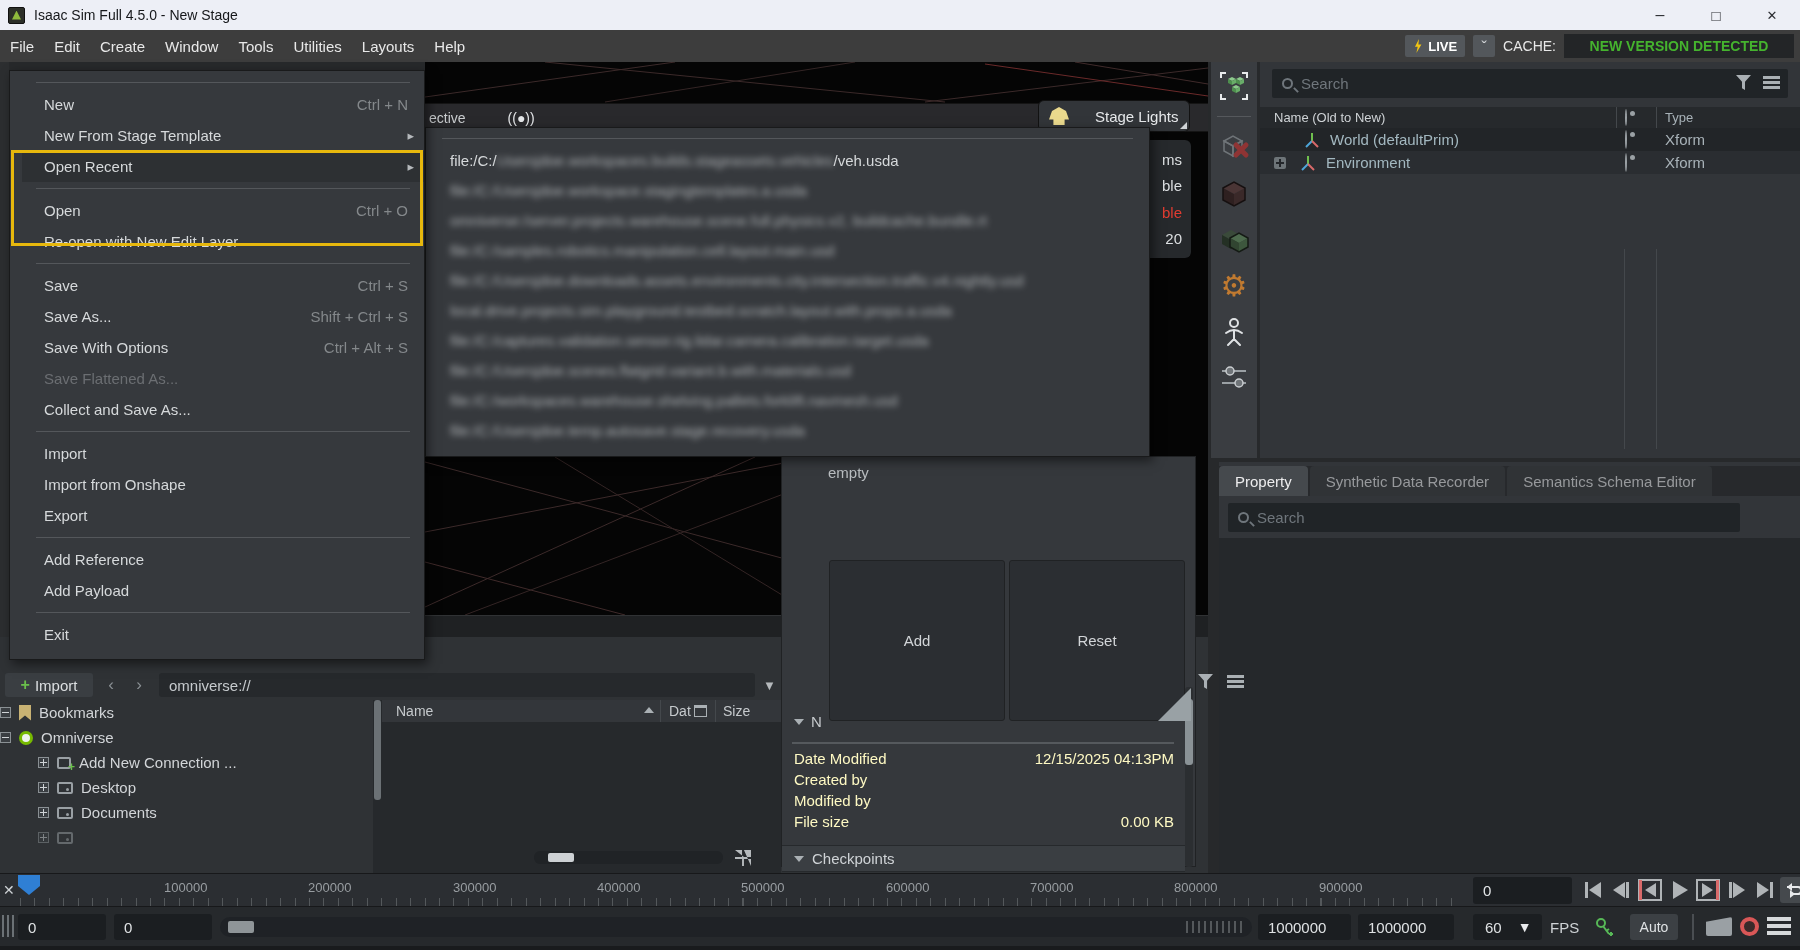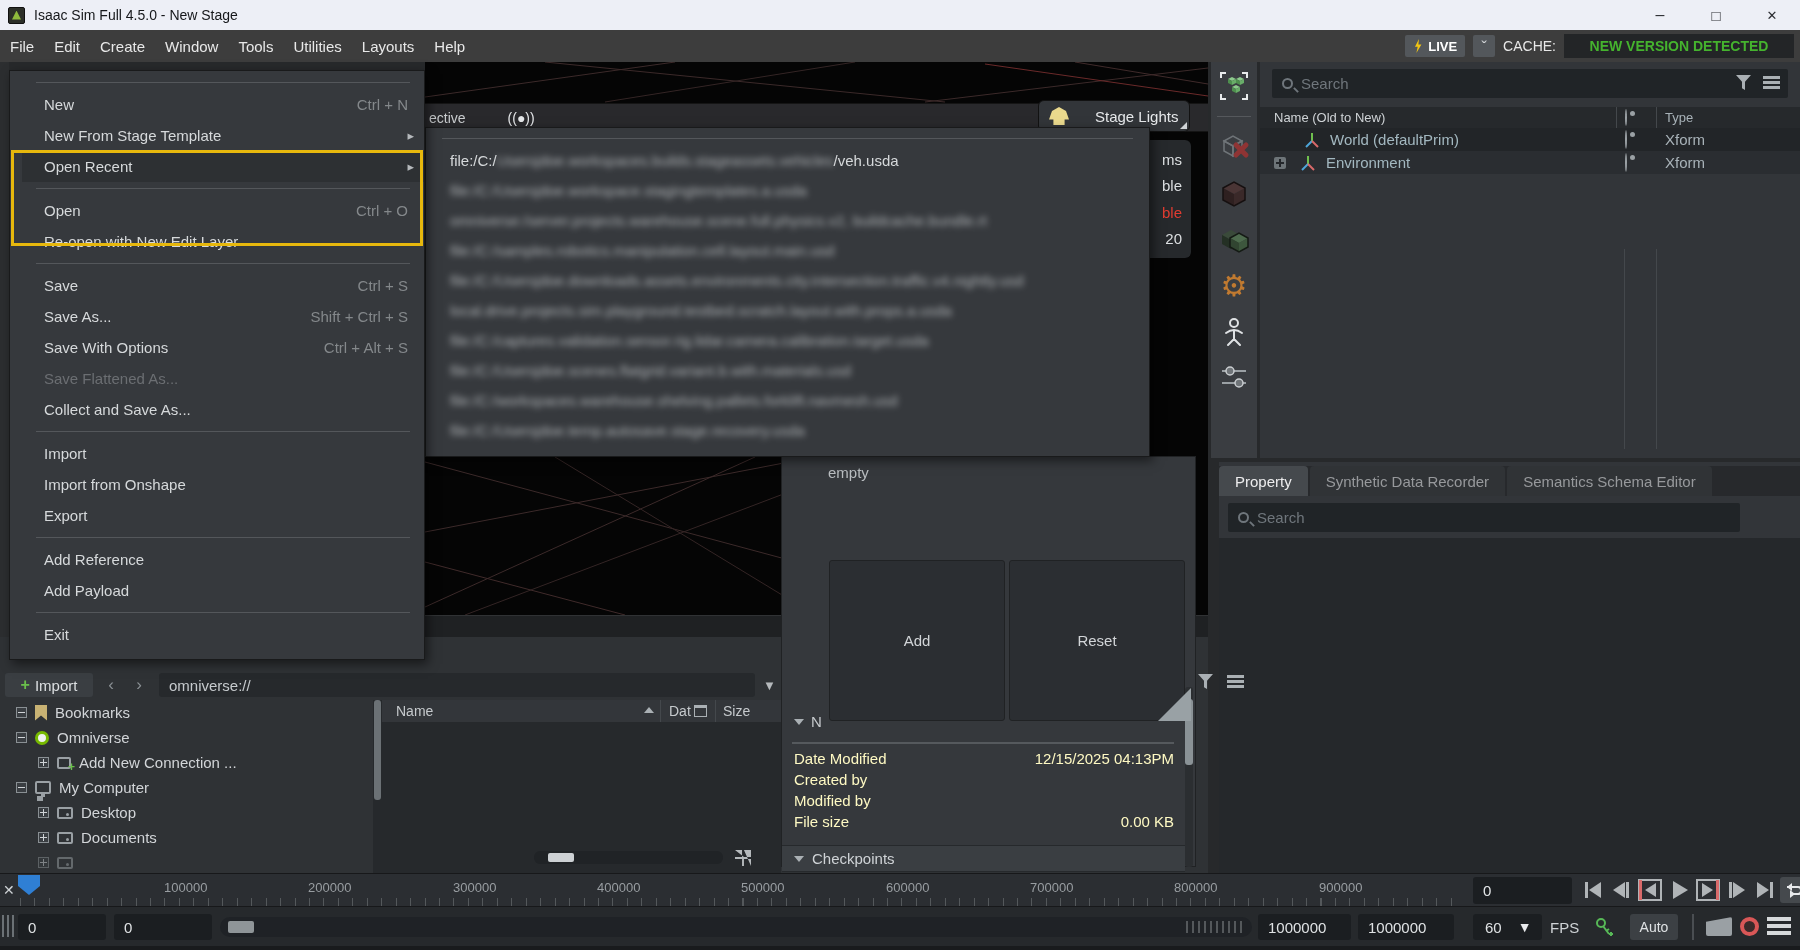--- a/index.html
+++ b/index.html
@@ -88,21 +88,21 @@
   .dd-arrow { margin-left:8px; color:#b5b9bc; font-size:13px; }
   .dd-arrow::after { content:"▼"; }
   .bkmk { margin-left:20px; width:14px; height:18px; border:2px solid #cfd3d6; border-bottom:none; position:relative; }
   .bkmk::after { content:""; position:absolute; left:-2px; bottom:-7px; border-left:7px solid #cfd3d6; border-right:7px solid #cfd3d6; border-bottom:6px solid transparent; }
   .cb-tree { position:absolute; left:0; top:63px; width:373px; height:173px; overflow:hidden; }
   .cb-row { height:25px; display:flex; align-items:center; color:#d2d5d8; font-size:15px; }
   .cb-row .box { width:11px; height:11px; border:1px solid #8a9094; background:#3a3e42; position:relative; flex:none; }
   .cb-row .box::before { content:""; position:absolute; left:1px; top:4px; width:7px; height:1px; background:#cfd3d6; }
   .cb-row .box.plus::after { content:""; position:absolute; left:4px; top:1px; width:1px; height:7px; background:#cfd3d6; }
   .cb-row .ric { margin:0 8px; flex:none; }
-  .lv0 { padding-left:16px; } .lv1 { padding-left:38px; }
+  .lv0 { } .lv1 { padding-left:38px; }
   .ic-bookmark { width:12px; height:16px; background:#c8b273; clip-path:polygon(0 0,100% 0,100% 100%,50% 68%,0 100%); }
   .ic-omni { width:14px; height:14px; border:3px solid #76b900; border-radius:50%; background:#eef2ee; }
   .ic-monitor { width:16px; height:13px; border:2px solid #9aa0a4; border-radius:2px; position:relative; background:#2f3235; }
   .ic-monitor::after { content:""; position:absolute; left:4px; bottom:-5px; width:4px; height:3px; background:#9aa0a4; box-shadow:-3px 3px 0 1px #9aa0a4; }
   .ic-conn { width:14px; height:12px; border:2px solid #9aa0a4; border-radius:2px; position:relative; }
   .ic-conn::after { content:"+"; position:absolute; right:-6px; bottom:-7px; color:#6abf4b; font-size:12px; font-weight:bold; }
   .ic-drive { width:16px; height:12px; border:2px solid #9aa0a4; border-radius:2px; position:relative; }
   .ic-drive::after { content:""; position:absolute; right:2px; top:4px; width:3px; height:3px; border-radius:50%; background:#9aa0a4; }
   .cb-vscroll { position:absolute; left:373px; top:63px; width:9px; height:173px; background:#26292c; }
   .cb-vscroll::after { content:""; position:absolute; left:1px; top:0; width:7px; height:100px; background:#6b7175; border-radius:3px; }
@@ -385,25 +385,20 @@
     <div class="cb-row lv0">
         <span class="box"></span>
         <span class="ric ic-omni"></span>
         <span>Omniverse</span>
       </div>
     <div class="cb-row lv1">
         <span class="box plus"></span>
         <span class="ric ic-conn"></span>
         <span>Add New Connection ...</span>
       </div>
-    <div class="cb-row lv0">
-        <span class="box"></span>
-        <span class="ric ic-monitor"></span>
-        <span>My Computer</span>
-      </div>
     <div class="cb-row lv1">
         <span class="box plus"></span>
         <span class="ric ic-drive"></span>
         <span>Desktop</span>
       </div>
     <div class="cb-row lv1">
         <span class="box plus"></span>
         <span class="ric ic-drive"></span>
         <span>Documents</span>
       </div>

